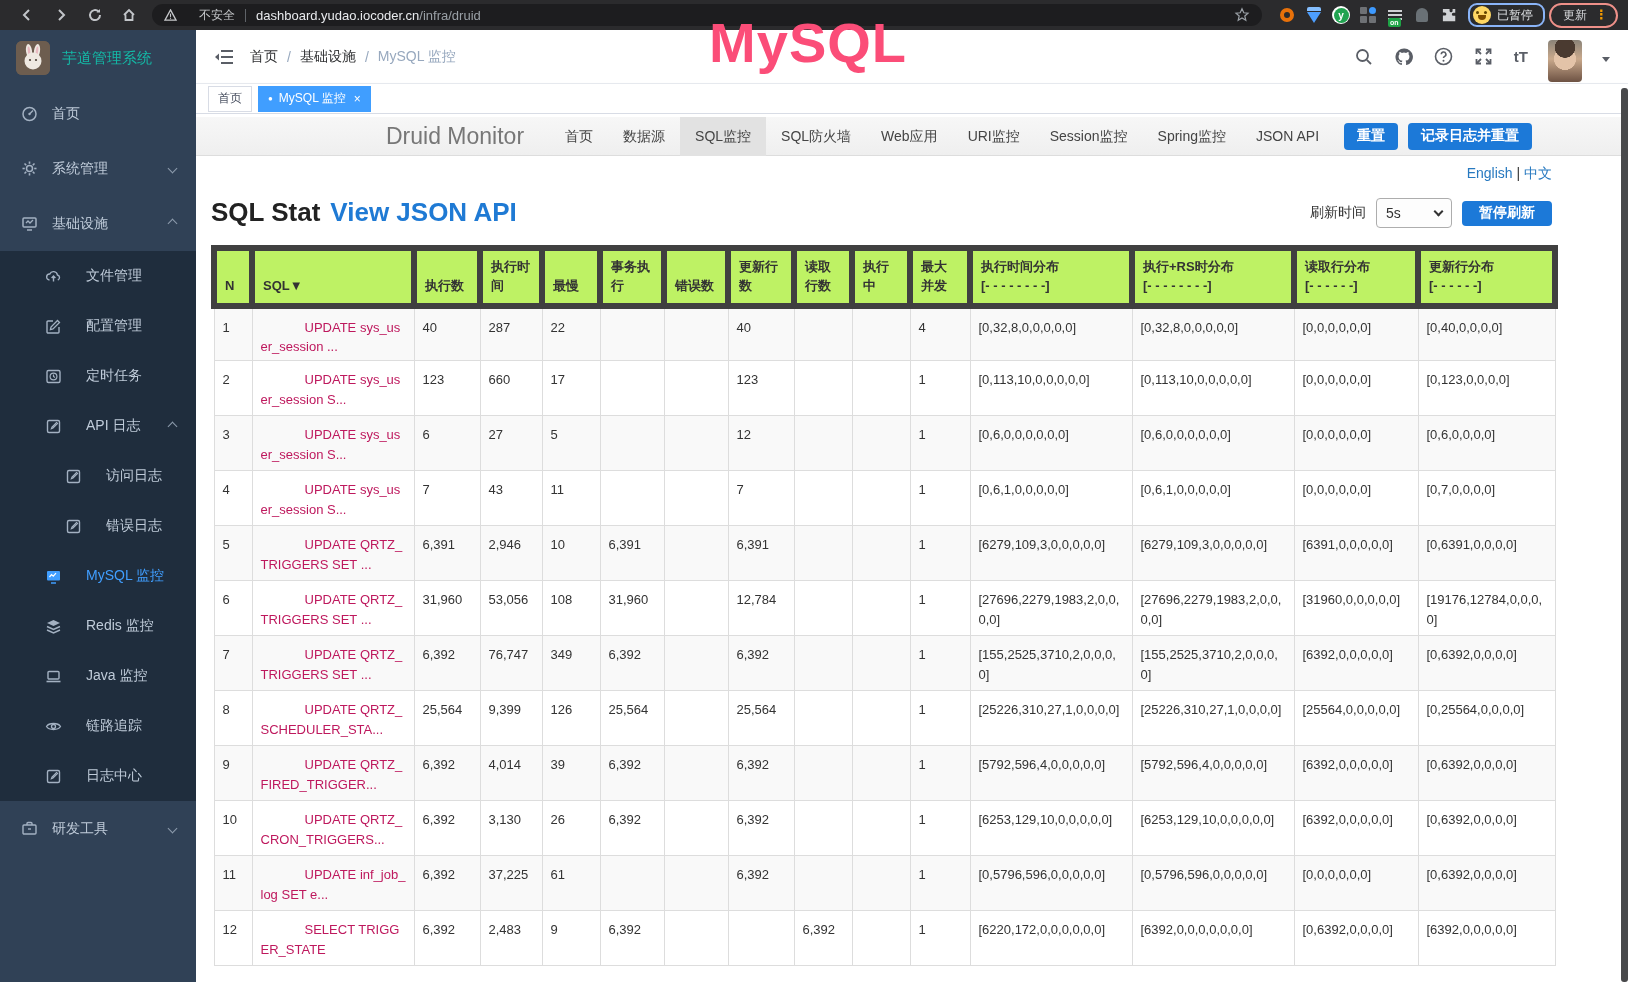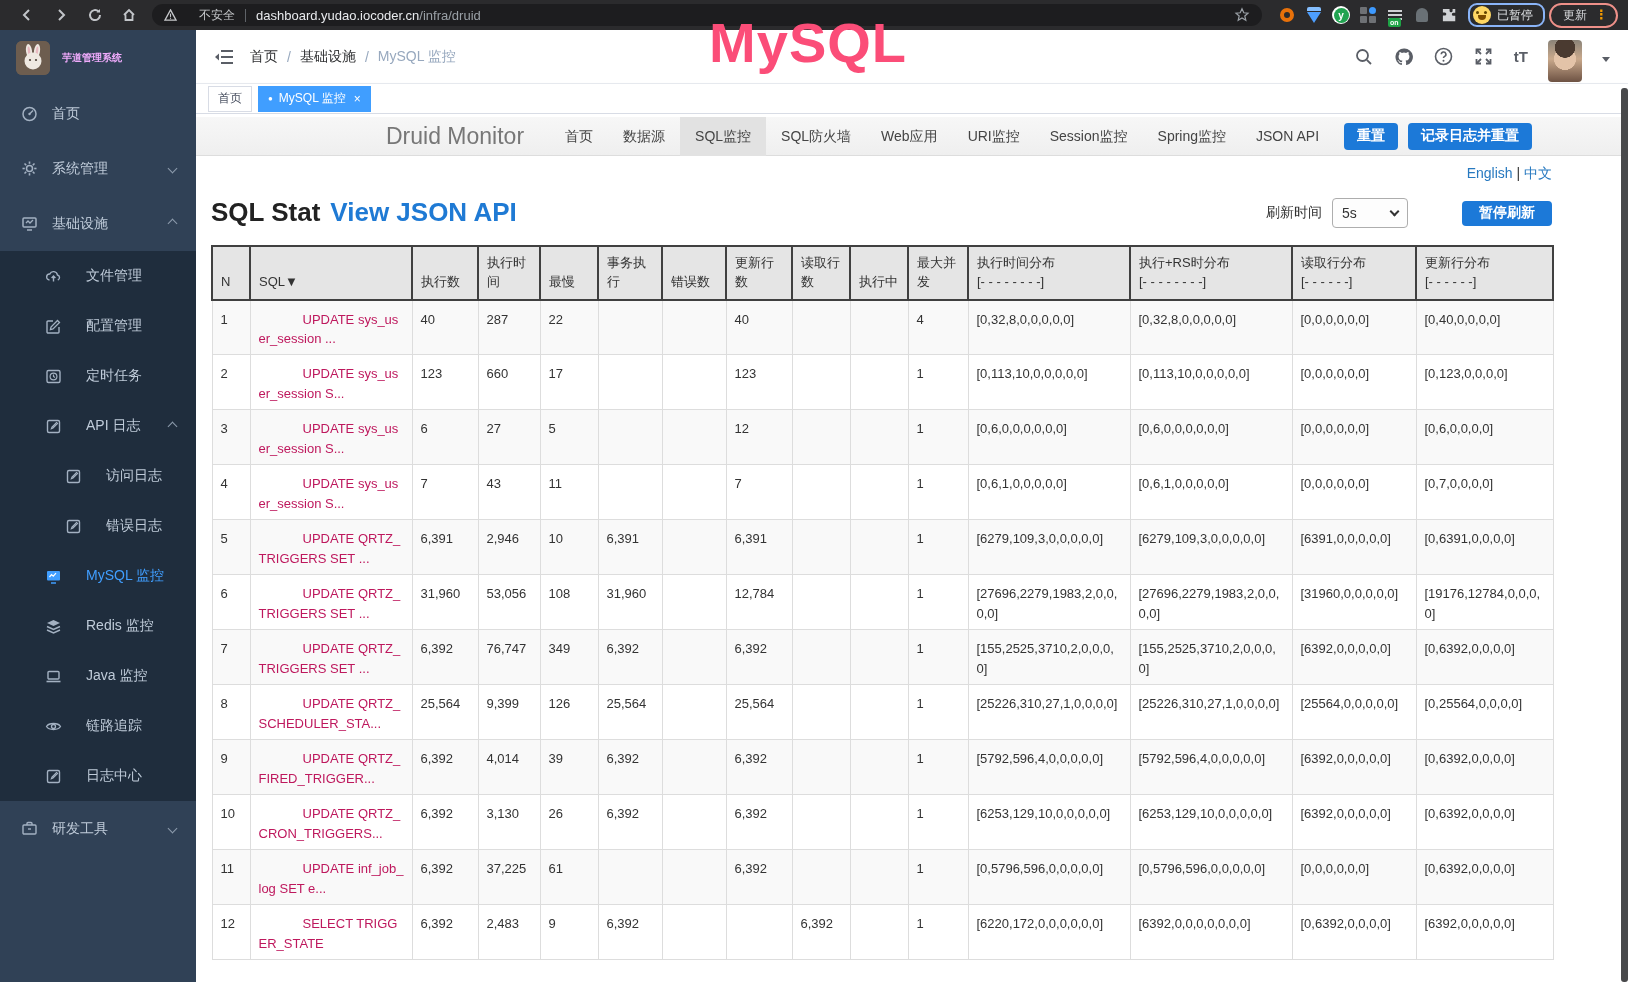--- a/index.html
+++ b/index.html
@@ -39,21 +39,21 @@
   .update-label { color:#d8dadd; font-size:12px; }
   .dots-ico { color:#f29900; font-size:13px; font-weight:bold; letter-spacing:0; line-height:10px; }
 
   
   .mysql-overlay { position:absolute; top:10px; left:50%; transform:translateX(-53%); font-size:56px; font-weight:bold; color:#fb4d78; z-index:60; letter-spacing:1px; }
 
   
   .sidebar { position:absolute; top:30px; left:0; width:196px; height:952px; background:#304156; color:#bfcbd9; z-index:10; }
   .logo-row { height:56px; display:flex; align-items:center; padding-left:16px; gap:12px; }
   .logo-img { width:34px; height:34px; border-radius:6px; background:#6d5d4f; flex:0 0 auto; }
-  .logo-title { color:#f0abfc; font-size:10px; font-weight:bold; }
+  .logo-title { color:#14b8a6; font-size:15px; font-weight:normal; }
   .menu-item { height:55px; display:flex; align-items:center; padding-left:20px; gap:14px; font-size:14px; cursor:pointer; position:relative; }
   .submenu { background:#1f2d3d; }
   .submenu .menu-item { height:50px; padding-left:44px;gap:24px; }
   .submenu .menu-item.deep { padding-left:64px; }
   .menu-item.active { color:#409eff; }
   .m-ico { width:18px; height:18px; flex:0 0 auto; display:flex; align-items:center; justify-content:center; color:#a3b1c2; }
   .menu-item.active .m-ico { color:#409eff; }
   .chev { position:absolute; right:20px; width:7px; height:7px; border-right:1.5px solid #8d9cad; border-bottom:1.5px solid #8d9cad; }
   .chev.down { transform:rotate(45deg); }
   .chev.up { transform:rotate(-135deg); }
@@ -91,25 +91,25 @@
   .druid-content { padding:0 76px 0 15px; }
   .lang-row { text-align:right; font-size:14px; margin-top:9px; color:#333; }
   .lang-row a { color:#2779c0; text-decoration:none; cursor:pointer; }
   .title-row { display:flex; align-items:flex-end; margin-top:14px; }
   .page-title { font-size:26px; font-weight:bold; color:#222; }
   .json-link { font-size:26px; font-weight:bold; color:#1f7ad4; margin-left:10px; text-decoration:none; cursor:pointer; }
   .refresh-controls { margin-left:auto; display:flex; align-items:center; gap:10px; }
   .refresh-label { font-size:14px; color:#333; }
   .refresh-select { height:30px; width:76px; border:1px solid #adadad; border-radius:4px; background:#fdfdfd; font-size:14px; color:#333; display:flex; align-items:center; justify-content:space-between; padding:0 9px; cursor:pointer; }
   .sel-chev { width:7px; height:7px; border-right:2px solid #333; border-bottom:2px solid #333; transform:rotate(45deg); margin-top:-3px; }
-  .pause-btn { height:25px; border:none; border-radius:4px; background:#1c79d8; color:#fff; font-size:14px; font-weight:bold; padding:0 17px; cursor:pointer;margin-left:44px; }
+  .pause-btn { height:25px; border:none; border-radius:4px; background:#1c79d8; color:#fff; font-size:14px; font-weight:bold; padding:0 17px; cursor:pointer; }
 
   
   .sql-table { margin-top:17px; border-collapse:collapse; table-layout:fixed; width:1341px; font-size:13px; }
-  .sql-table th { background:#e5e5e5; border:2px solid #404040; text-align:left; vertical-align:bottom; padding:7px 8px; color:#333; font-weight:normal; white-space:pre-line; line-height:1.45; }
+  .sql-table th { background:#bef264; border:6px solid #404040; text-align:left; vertical-align:bottom; padding:7px 8px; color:#333; font-weight:bold; white-space:pre-line; line-height:1.45; }
   .sql-table td { border:1px solid #ddd; padding:9px 8px 0 8px; height:55px; vertical-align:top; color:#333; line-height:1.5; word-break:break-all; }
   .sql-table tbody tr:nth-child(odd) { background:#f9f9f9; }
   .sql-link { color:#be185d; text-decoration:none; cursor:pointer;margin-left:44px; }
 
   
   .page-scrollbar { position:absolute; right:0; top:88px; width:7px; height:894px; background:#48494b; border-radius:3px; z-index:70; }
 
   svg { display:block; }
 </style>
 </head>

